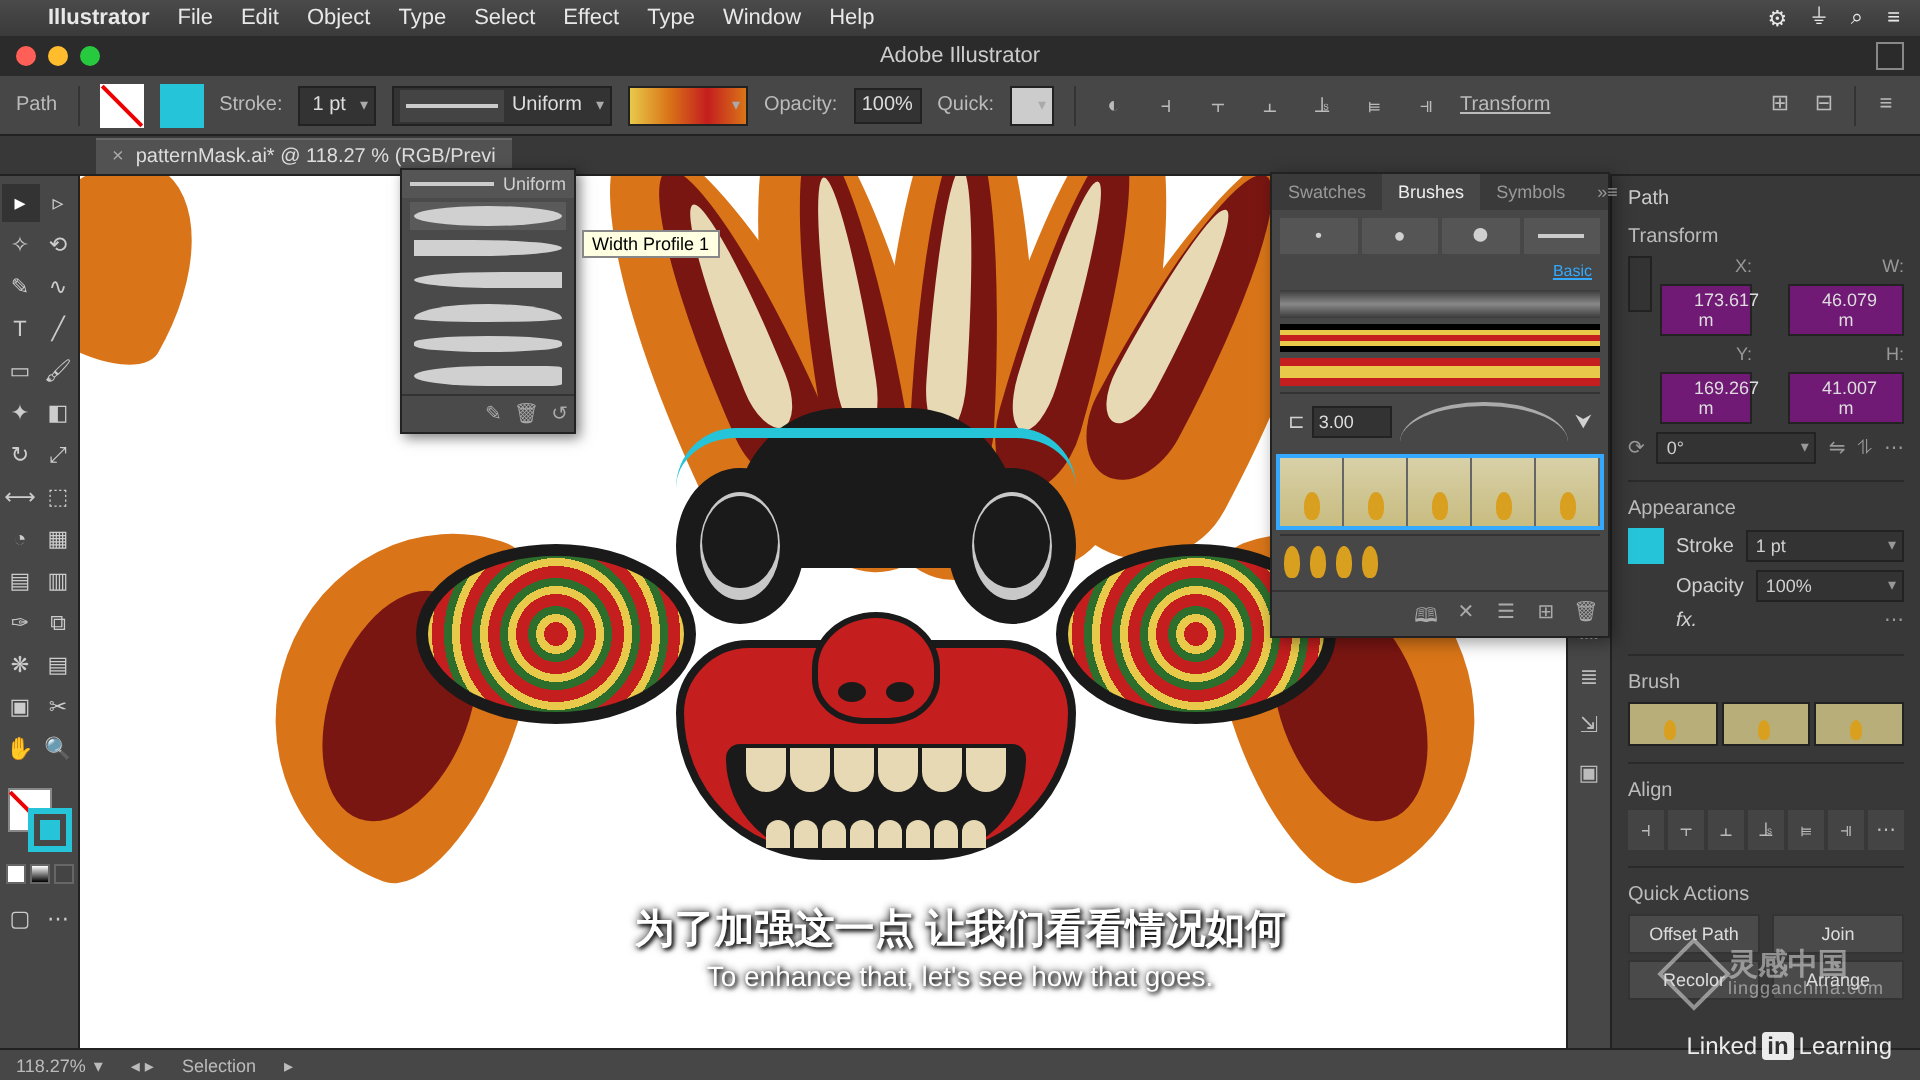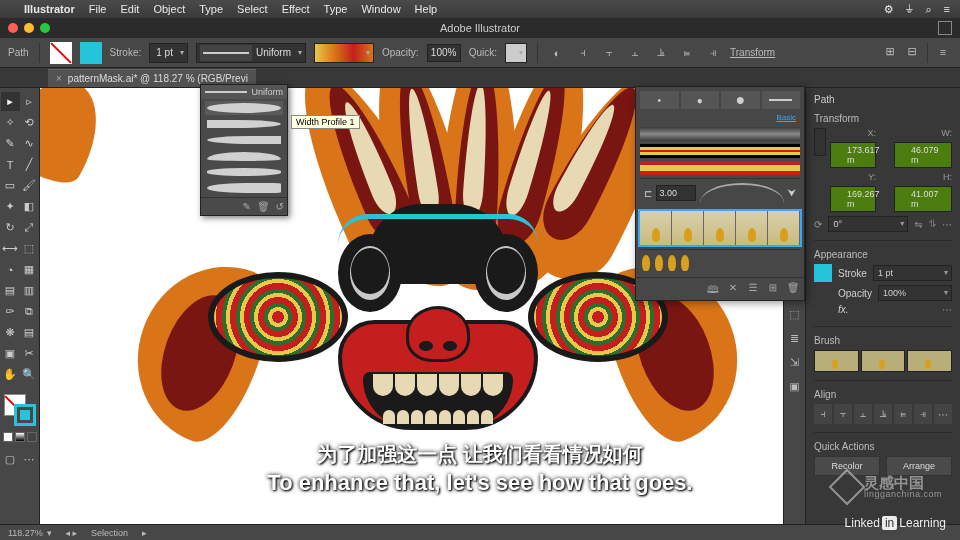--- a/index.html
+++ b/index.html
@@ -113,21 +113,21 @@
 
 .right-dock{width:155px;background:#383838;border-left:1px solid #222;display:flex;flex-direction:column;font-size:10px}
 .dock-tabs{display:flex;background:#2f2f2f}
 .dock-tab{padding:5px 10px;color:#aaa;font-size:10px}
 .dock-tab.active{background:#383838;color:#eee}
 .dock-body{flex:1;overflow:hidden;padding:6px 8px;display:flex;flex-direction:column;gap:8px}
 .sec-title{color:#bbb;font-size:10px;margin-bottom:4px}
 .sec{border-bottom:1px solid #2a2a2a;padding-bottom:8px}
 .xf-grid{display:grid;grid-template-columns:46px 10px 58px;gap:4px 4px;align-items:center}
 .xf-grid .l{color:#999;text-align:right;font-size:9px}
-.xf-grid .v{background:#4d7c0f;border:1px solid #222;padding:2px 16px;font-size:9px;color:#ddd;text-align:left}
+.xf-grid .v{background:#701a75;border:1px solid #222;padding:2px 16px;font-size:9px;color:#ddd;text-align:center}
 .apr-row{display:flex;align-items:center;gap:6px;margin:3px 0}
 .apr-sw{width:18px;height:18px}
 .apr-sw.none{background:#444;position:relative}
 .apr-sw.none::after{content:"";position:absolute;width:2px;height:22px;background:#e00;transform:rotate(-45deg);top:-2px;left:8px}
 .apr-sw.cyan{background:#26c4d8}
 .apr-dd{flex:1;background:#333;border:1px solid #222;padding:2px 12px 2px 4px;font-size:9px;position:relative}
 .apr-dd::after{content:"▾";position:absolute;right:3px;font-size:8px;color:#999}
 .brush-preview{display:flex;gap:2px;margin-top:4px}
 .bp-cell{flex:1;height:22px;background:#b8ae7a;border:1px solid #222;position:relative}
 .bp-cell::after{content:"";position:absolute;bottom:2px;left:40%;width:6px;height:10px;background:#d9a020;border-radius:50% 50% 40% 40%}
@@ -140,28 +140,28 @@
 .mini-strip{position:absolute;right:0;top:0;width:22px;background:#474747;height:100%;display:flex;flex-direction:column;align-items:center;padding-top:4px;gap:8px;border-left:1px solid #222}
 .mini-strip .mi{width:16px;height:16px;color:#bbb;font-size:11px;text-align:center}
 
 
 .status-bar{height:16px;background:#474747;display:flex;align-items:center;padding:0 8px;gap:14px;font-size:9px;color:#bbb;border-top:1px solid #222}
 .status-bar .zoom{display:flex;align-items:center;gap:4px}
 
 
 .subtitles{position:absolute;bottom:44px;left:50%;transform:translateX(-50%);text-align:center;pointer-events:none;z-index:80;white-space:nowrap}
 .sub-cn{color:#fff;font-size:20px;font-weight:600;text-shadow:0 0 4px #000,1px 1px 2px #000}
-.sub-en{color:#fff;font-size:22px;font-weight:700;text-shadow:0 0 4px #000,1px 1px 2px #000;margin-top:2px}
+.sub-en{color:#fff;font-size:14px;font-weight:400;text-shadow:0 0 4px #000,1px 1px 2px #000;margin-top:2px}
 
 
 .wm-logo{position:absolute;right:18px;bottom:40px;color:#ddd;opacity:.55;font-size:13px;display:flex;align-items:center;gap:4px;z-index:70;pointer-events:none}
 .wm-logo .hex{width:26px;height:26px;border:2px solid #ddd;transform:rotate(45deg)}
 .wm-logo .txt{display:flex;flex-direction:column;line-height:1}
 .wm-linkedin{position:absolute;right:14px;bottom:10px;color:#fff;font-size:12px;z-index:70;pointer-events:none;opacity:.9}
-.wm-linkedin .in{display:inline-block;background:#fff;color:#323232;padding:0 3px;border-radius:2px;font-weight:normal;margin:0 2px}
+.wm-linkedin .in{display:inline-block;background:#fff;color:#323232;padding:0 3px;border-radius:2px;font-weight:bold;margin:0 2px}
 </style>
 </head>
 <body>
 
 <div class="mac-menubar">
   <span class="apple"></span>
   <span style="font-weight:600">Illustrator</span>
   <span>File</span>
   <span>Edit</span>
   <span>Object</span>
@@ -456,20 +456,24 @@
           <div class="align-btn">⫠</div>
           <div class="align-btn">⫡</div>
           <div class="align-btn">⫢</div>
           <div class="align-btn">⫣</div>
           <div class="align-btn">⋯</div>
         </div>
       </div>
       <div>
         <div class="sec-title">Quick Actions</div>
         <div class="qa-row">
+            <div class="qa-btn">Offset Path</div>
+            <div class="qa-btn">Join</div>
+          </div>
+        <div class="qa-row">
             <div class="qa-btn">Recolor</div>
             <div class="qa-btn">Arrange</div>
           </div>
 
       </div>
     </div>
   </div>
 </div>
 
 <div class="status-bar">
@@ -507,20 +511,26 @@
     </div>
   <div class="width-dd-footer">
       <span style="color:#aaa">✎</span>
       <span style="color:#aaa">🗑</span>
       <span style="color:#aaa">↺</span>
     </div>
   <div class="wp-tooltip">Width Profile 1</div>
 </div>
 
 <div class="brushes-panel">
+  <div class="panel-tabs">
+    <div class="panel-tab">Swatches</div>
+    <div class="panel-tab active">Brushes</div>
+    <div class="panel-tab">Symbols</div>
+    <div class="panel-tab" style="margin-left:auto">»≡</div>
+  </div>
   <div class="panel-body">
     <div class="brush-row">
       <div class="brush-cell">•</div>
       <div class="brush-cell">●</div>
       <div class="brush-cell" style="font-size:16px">●</div>
       <div class="brush-cell">
           <div style="width:60%;height:2px;background:#ccc"></div>
         </div>
     </div>
     <div class="brush-basic">Basic</div>

